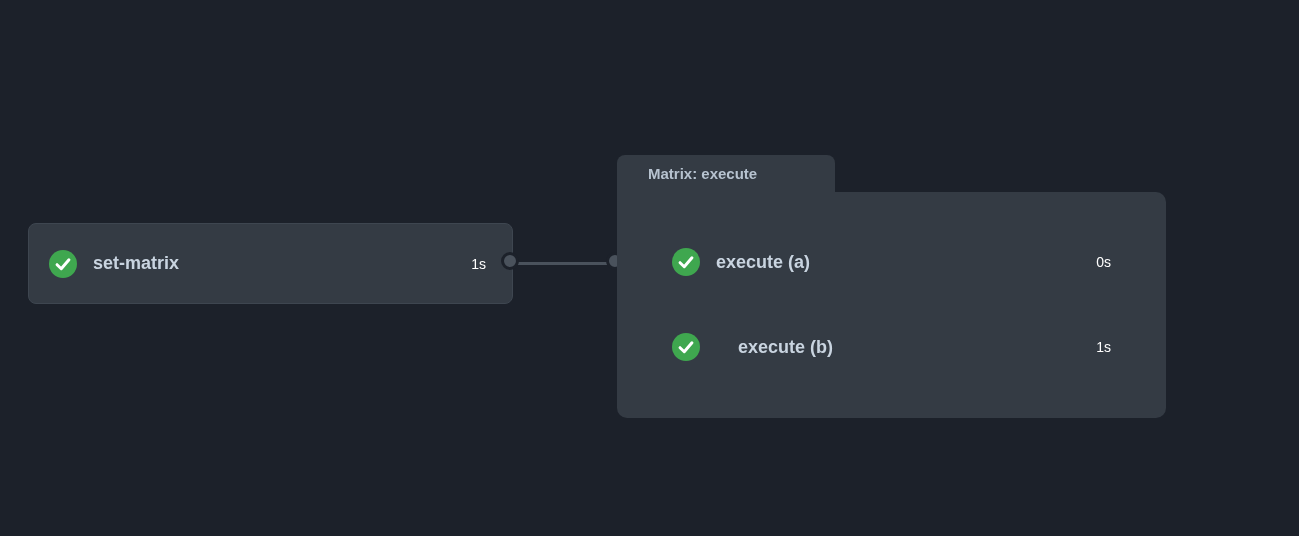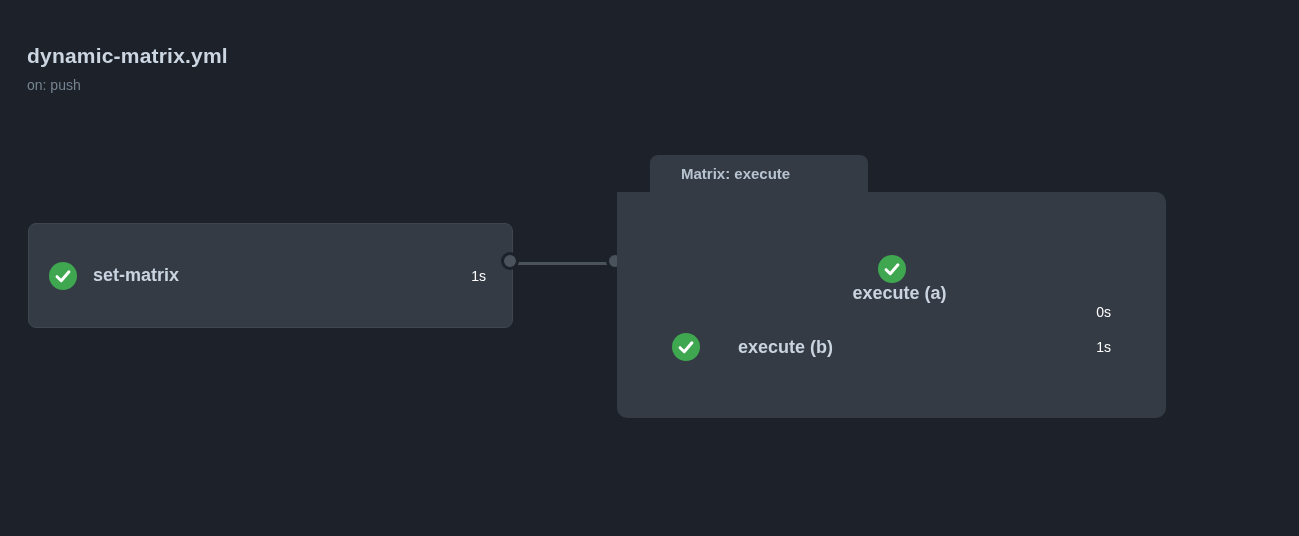--- a/index.html
+++ b/index.html
@@ -23,21 +23,21 @@
     margin-top: 9px;
     color: #768390;
     font-size: 14px;
     font-weight: 400;
   }
 
   
   .job-card {
     position: absolute;
     left: 28px; top: 223px;
-    width: 485px; height: 105px;
+    width: 485px; height: 81px;
     background: #343b44;
     border: 1px solid #3e4650;
     border-radius: 8px;
     display: flex;
     align-items: center;
     padding: 0 26px 0 20px;
     cursor: pointer;
   }
   .status-icon {
     width: 28px; height: 28px;
@@ -73,21 +73,21 @@
     background: #4a525c;
     border: 3px solid #1c212a;
     top: 252px;
   }
   .conn-dot.out { left: 501px; }
   .conn-dot.in  { left: 606px; }
 
   
   .matrix-tab {
     position: absolute;
-    left: 650px; top: 155px;
+    left: 617px; top: 155px;
     width: 218px; height: 45px;
     background: #343b44;
     border-radius: 8px 8px 0 0;
     display: flex;
     align-items: center;
     padding: 0 20px 8px 31px;
   }
   .matrix-tab-label {
     color: #b7c3d0;
     font-size: 15px;
@@ -102,32 +102,28 @@
     border-radius: 0 10px 10px 10px;
   }
   .matrix-row {
     position: absolute;
     left: 55px; right: 55px;
     height: 30px;
     display: flex;
     align-items: center;
     cursor: pointer;
   }
-  .matrix-row.row-a { top: 63px; flex-direction: column; }
+  .matrix-row.row-a { top: 55px; }
   .matrix-row.row-b { top: 140px; gap: 22px; }
 </style>
 </head>
 <body>
 
 <div class="stage">
 
-  <div class="wf-header">
-    <div class="wf-title">dynamic-matrix.yml</div>
-    <div class="wf-trigger">on: push</div>
-  </div>
 
   <div class="job-card">
     <svg class="status-icon" viewBox="0 0 16 16" aria-hidden="true">
       <circle cx="8" cy="8" r="8" fill="#3fa74f"></circle>
       <path d="M4.6 8.4 L7 10.7 L11.4 5.6" stroke="#ffffff" stroke-width="1.7" fill="none" stroke-linecap="round" stroke-linejoin="round"></path>
     </svg>
     <span class="job-label">set-matrix</span>
     <span class="job-duration">1s</span>
   </div>
 

